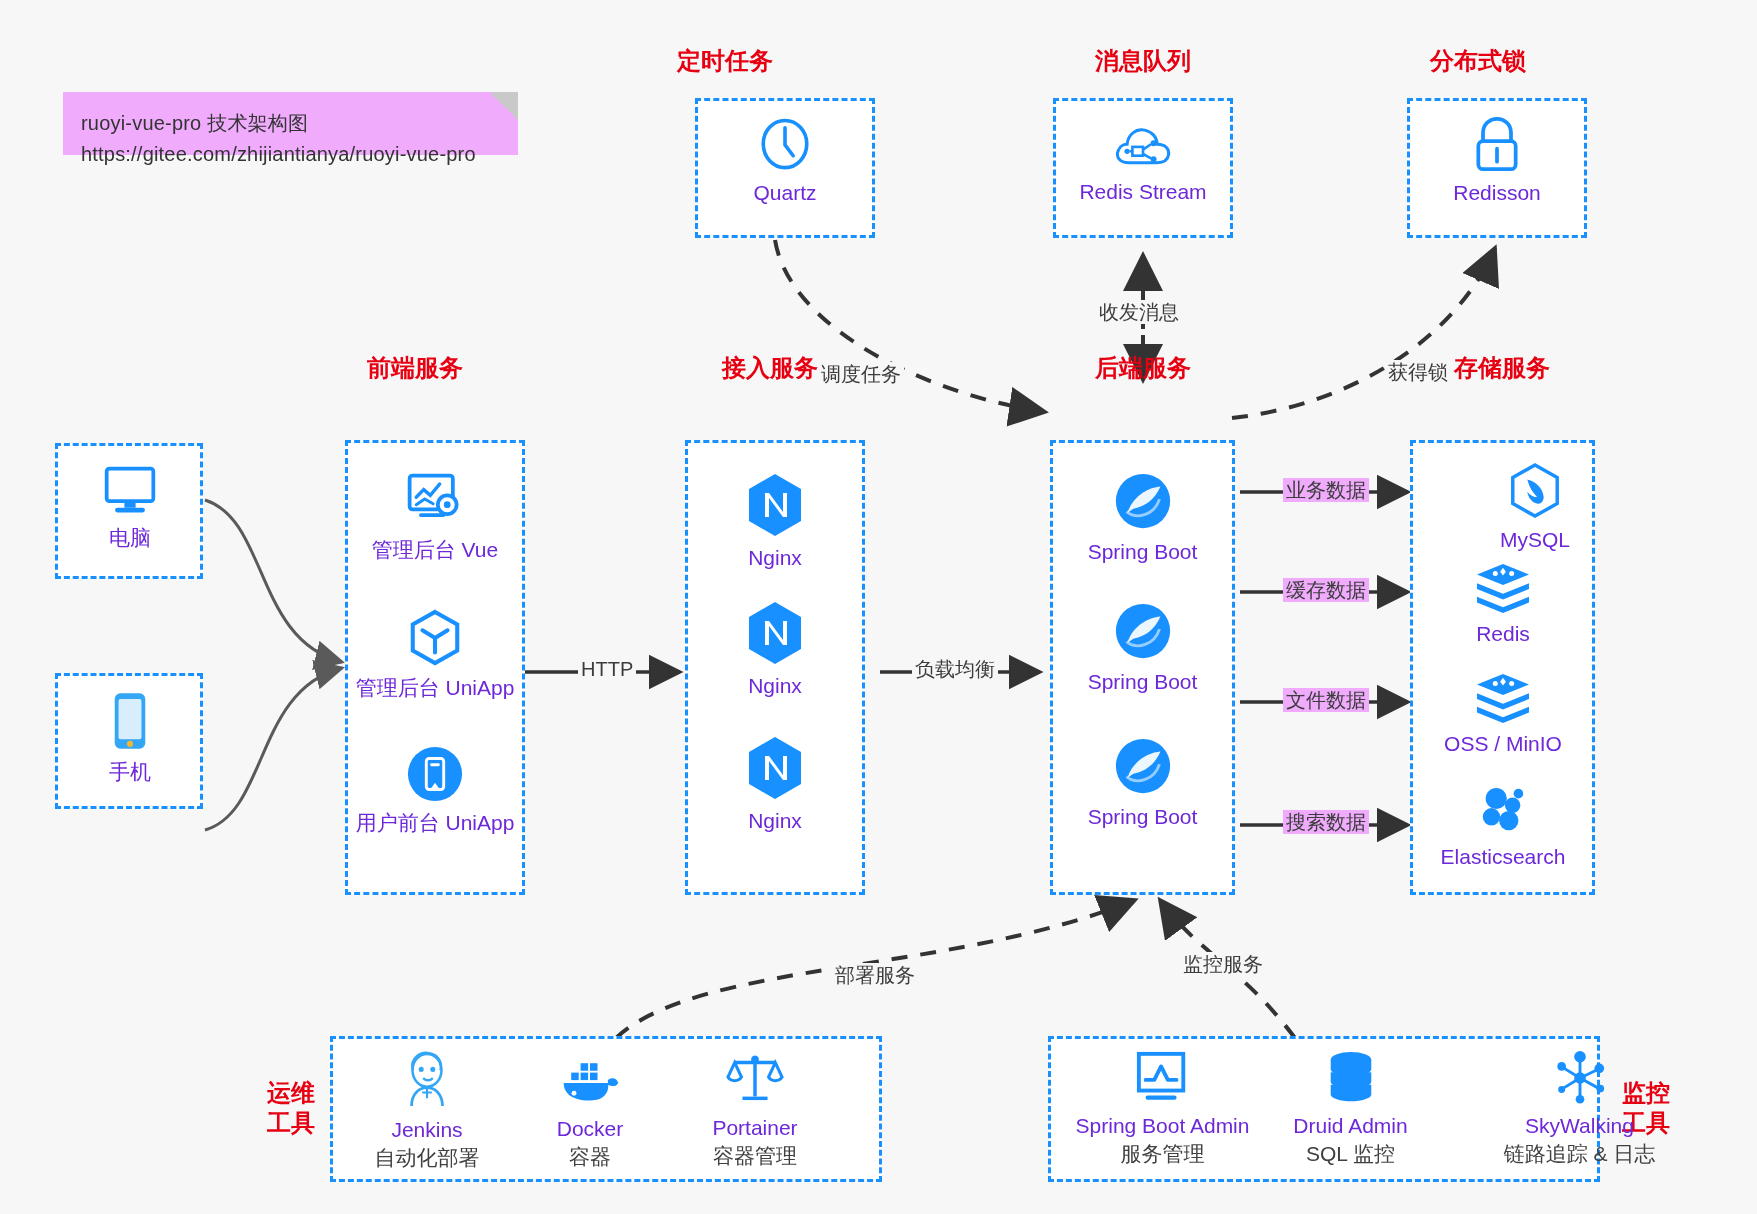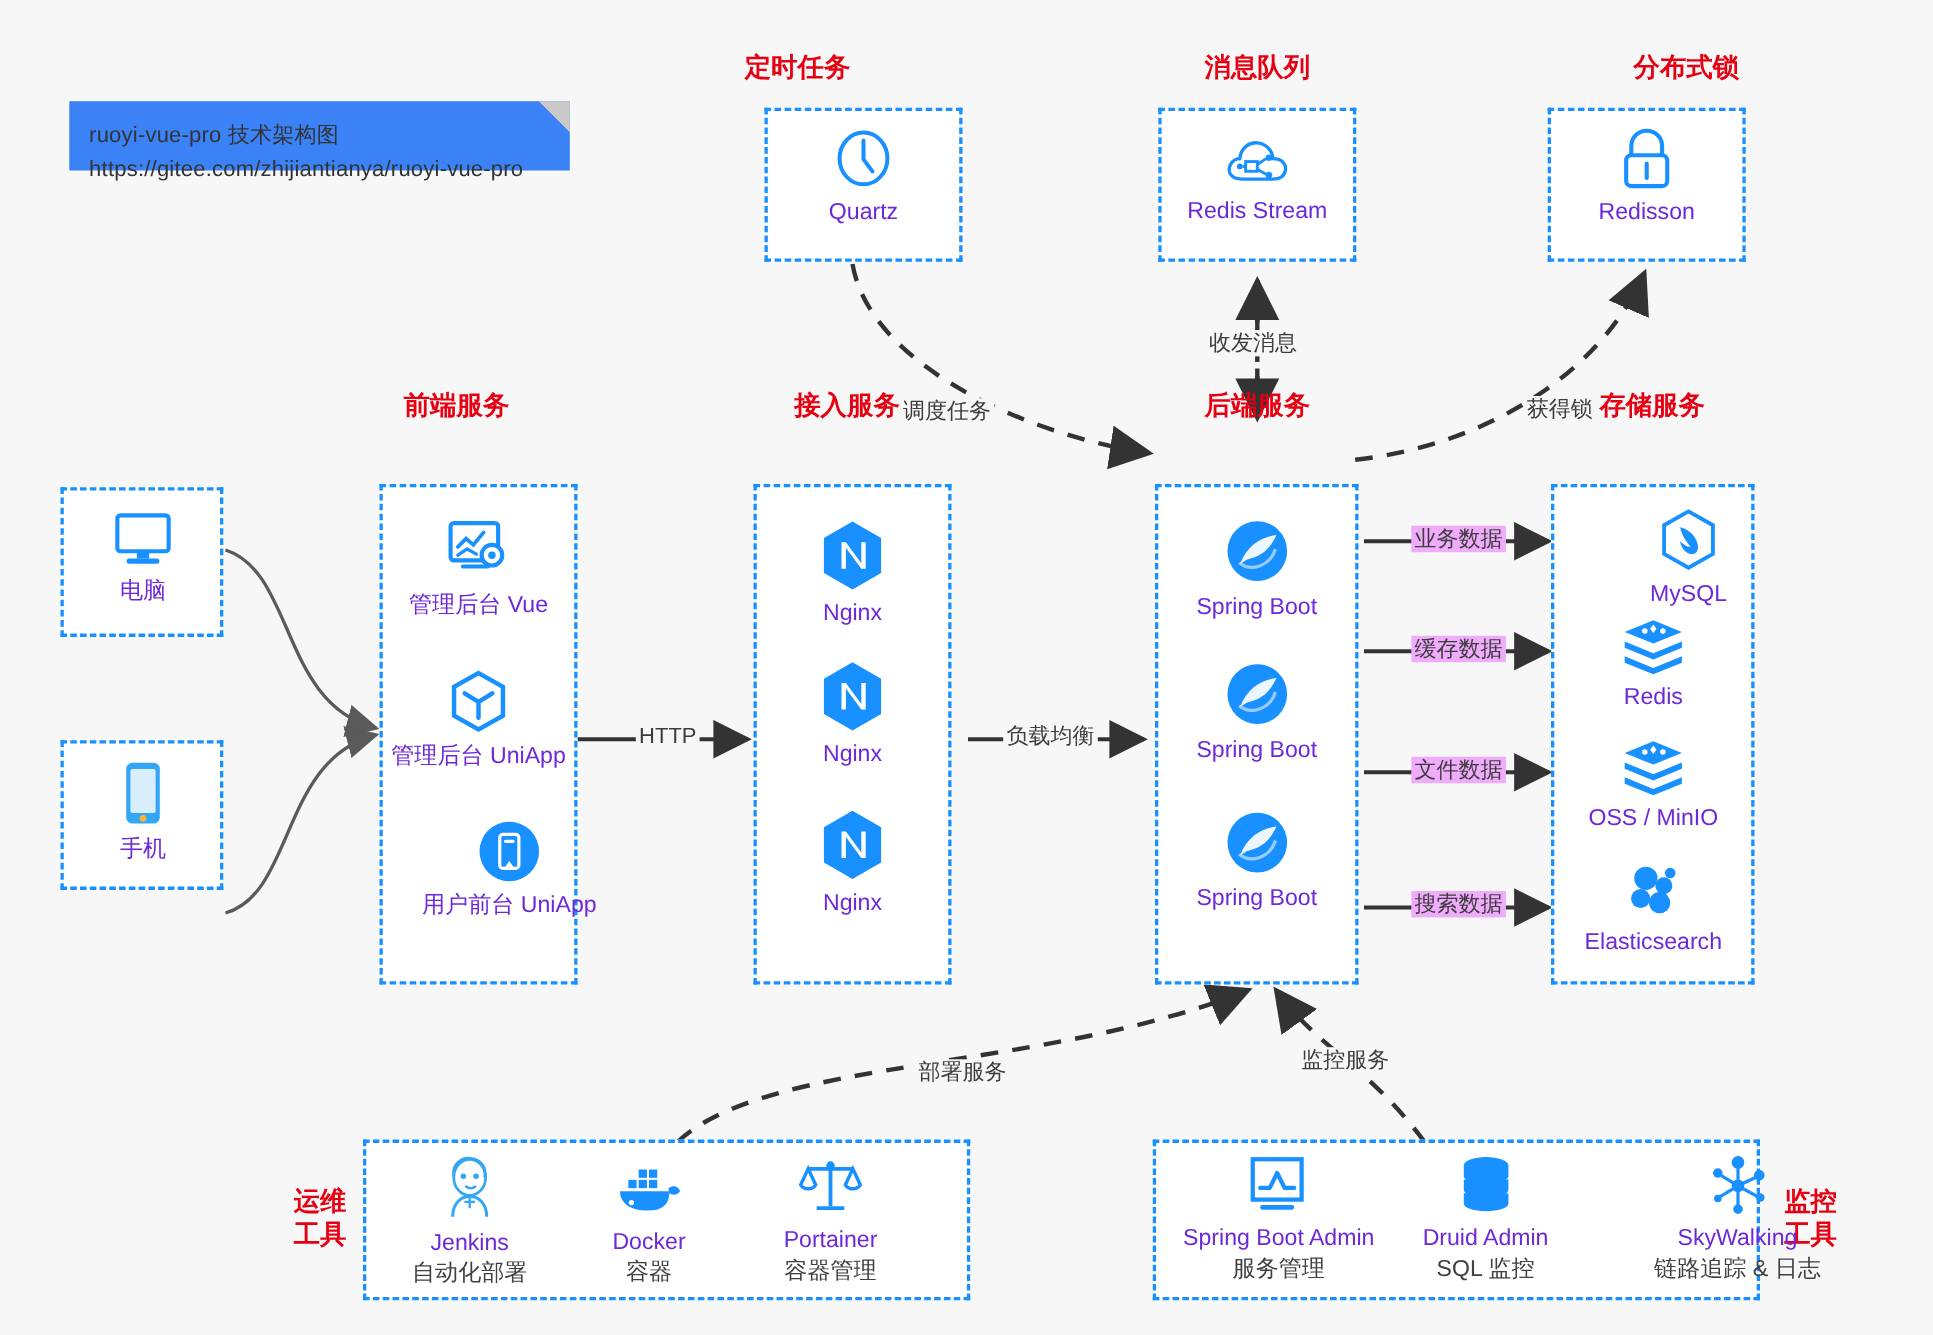--- a/index.html
+++ b/index.html
@@ -10,21 +10,21 @@
     color:#3a3a3a;
     position:relative;
     overflow:hidden;
   }
   .canvas{position:absolute;inset:0;}
   svg.wires{position:absolute;left:0;top:0;width:1757px;height:1214px;pointer-events:none;}
 
   
   .note{
     position:absolute;left:63px;top:92px;width:455px;height:63px;
-    background:#3b82f6;
+    background:#f0abfc;
     padding:16px 0 0 18px;
     box-sizing:border-box;
     font-size:20px;line-height:31px;color:#333;
     letter-spacing:.2px;
   }
   .note .fold{
     position:absolute;right:0;top:0;width:28px;height:28px;
     background:linear-gradient(225deg,#c9c9c9 0 50%,transparent 50%);
   }
   .note-line{white-space:nowrap;}
@@ -133,21 +133,21 @@
       <path d="M18 48 C7 48 3 41 6 34 C8 28 14 27 16 27 C17 16 26 9 36 11 C45 13 50 20 50 27 C60 27 64 33 63 39 C62 45 57 48 50 48 Z" fill="none" stroke="#1890ff" stroke-width="3.4"></path>
       <rect x="22" y="30" width="12" height="10" fill="none" stroke="#1890ff" stroke-width="3"></rect>
       <circle cx="46" cy="26" r="3.4" fill="#1890ff"></circle>
       <circle cx="46" cy="44" r="3.4" fill="#1890ff"></circle>
       <circle cx="16" cy="35" r="3" fill="#1890ff"></circle>
       <path d="M34 33 L43 27 M34 38 L43 43 M22 35 L19 35" stroke="#1890ff" stroke-width="3" fill="none"></path>
     </svg>
     <div class="lbl">Redis Stream</div>
   </div>
 
-  <div class="grp-title" style="left:1448px;top:45px;width:170px;">分布式锁</div>
+  <div class="grp-title" style="left:1393px;top:45px;width:170px;">分布式锁</div>
   <div class="box" style="left:1407px;top:98px;width:180px;height:140px;"></div>
   <div class="node" style="left:1427px;top:115px;width:140px;">
     <svg class="ico" width="56" height="58" viewBox="0 0 60 62">
       <path d="M15 28 L15 19 C15 10 22 4 30 4 C38 4 45 10 45 19 L45 28" fill="none" stroke="#1890ff" stroke-width="4"></path>
       <rect x="10" y="28" width="40" height="30" rx="5" fill="none" stroke="#1890ff" stroke-width="4"></rect>
       <line x1="30" y1="36" x2="30" y2="50" stroke="#1890ff" stroke-width="4" stroke-linecap="round"></line>
     </svg>
     <div class="lbl">Redisson</div>
   </div>
 
@@ -191,21 +191,21 @@
   </div>
 
   <div class="node" style="left:355px;top:608px;width:160px;">
     <svg class="ico" width="58" height="60" viewBox="0 0 60 62">
       <path d="M30 4 L53 17 L53 44 L30 57 L7 44 L7 17 Z" fill="none" stroke="#1890ff" stroke-width="4.2"></path>
       <path d="M30 31 L30 46 M30 31 L17 23 M30 31 L43 23" fill="none" stroke="#1890ff" stroke-width="4.2" stroke-linecap="round"></path>
     </svg>
     <div class="lbl">管理后台 UniApp</div>
   </div>
 
-  <div class="node" style="left:355px;top:745px;width:160px;margin-left:28px;">
+  <div class="node" style="left:355px;top:745px;width:160px;">
     <svg class="ico" width="58" height="58" viewBox="0 0 60 60">
       <circle cx="30" cy="30" r="28" fill="#1890ff"></circle>
       <rect x="21" y="14" width="18" height="32" rx="3" fill="none" stroke="#fff" stroke-width="3"></rect>
       <rect x="25" y="19" width="10" height="3" rx="1.5" fill="#fff"></rect>
       <path d="M25 46 L30 39 L35 46" fill="#fff"></path>
     </svg>
     <div class="lbl">用户前台 UniApp</div>
   </div>
 
   <div class="grp-title" style="left:685px;top:352px;width:170px;">接入服务</div>

